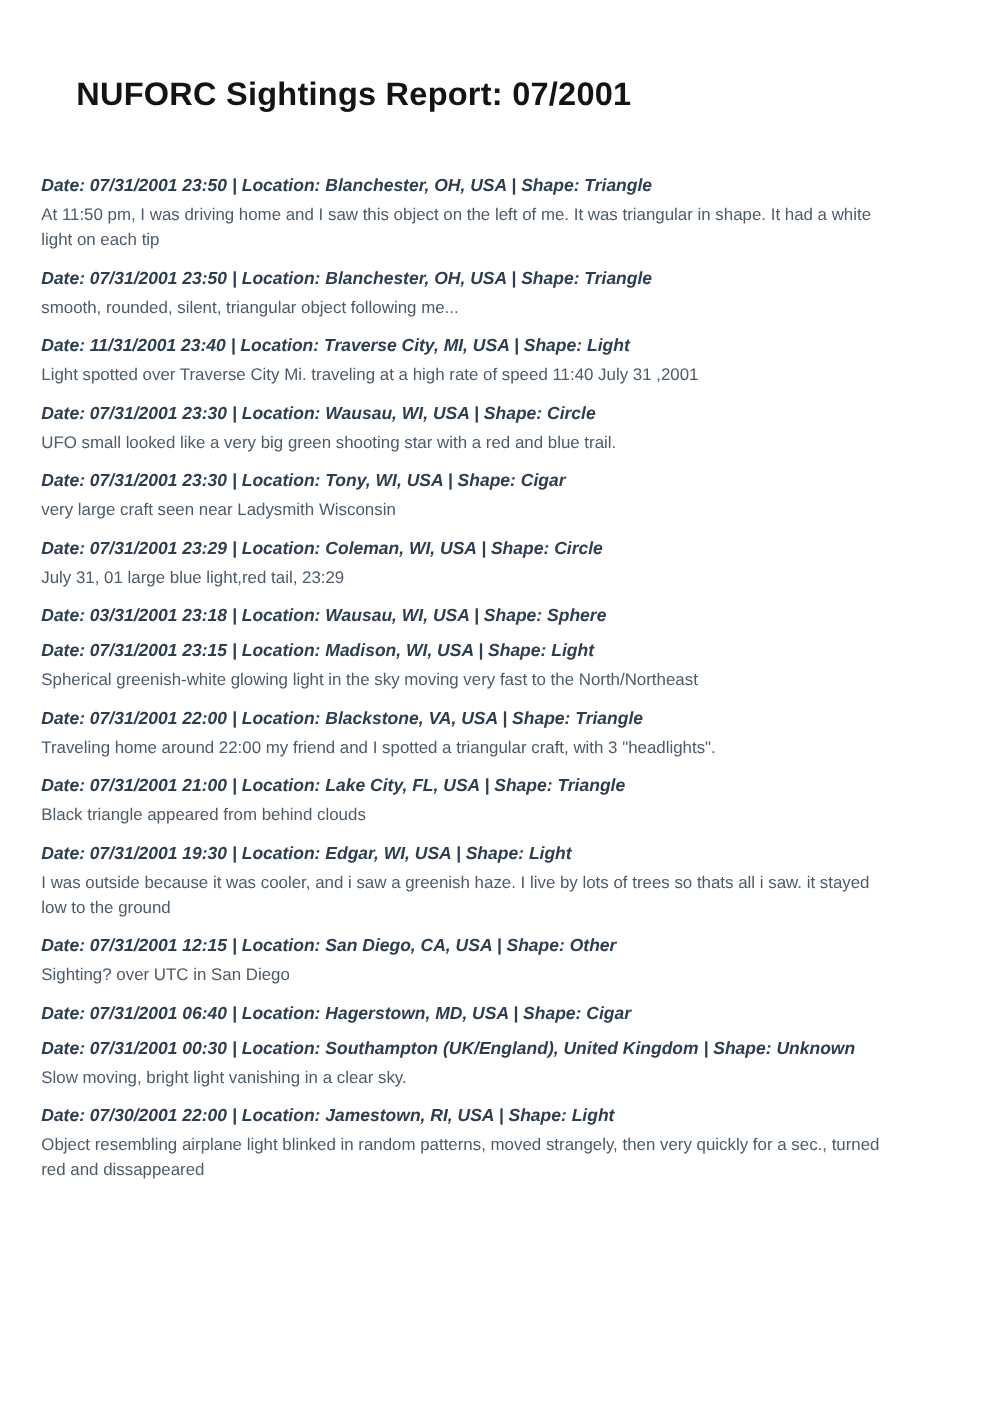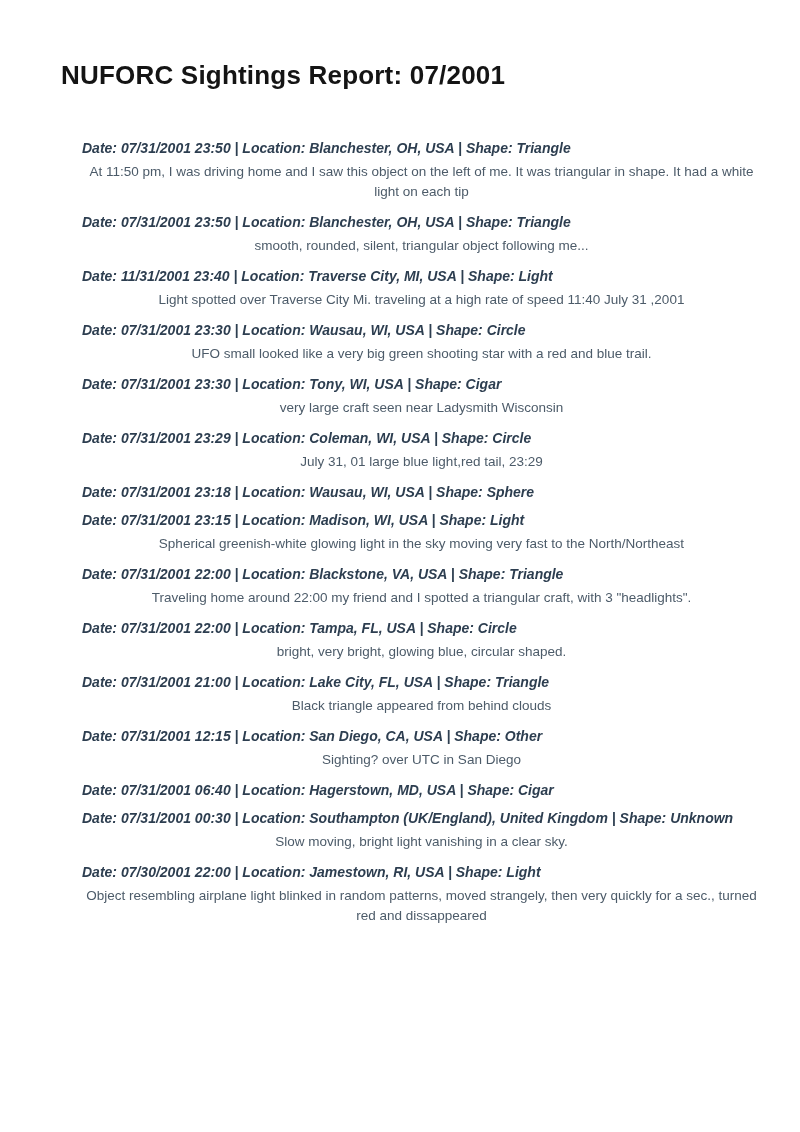--- a/index.html
+++ b/index.html
@@ -12,39 +12,38 @@
   }
   .page { position: relative; width: 800px; height: 1132px; background: #ffffff; }
   .title {
     margin: 60px 60px 0 61px;
     font-size: 26px;
     font-weight: bold;
     color: #141414;
     letter-spacing: 0.2px;
   }
   .entries {
-    margin: 50px 60px 0 82px;
+    margin: 50px 60px 0 33px;
     width: 679px;
     position: relative;
     z-index: 2;
   }
   .entry { margin-bottom: 13px; }
   .entry-header {
     font-size: 14px;
     line-height: 15px;
     font-weight: bold;
     font-style: italic;
     color: #2d3e50;
     margin-bottom: 6px;
   }
   .entry-desc {
     font-size: 13.5px;
     line-height: 20px;
     color: #4c5b69;
-    text-align: center;
   }
   .watermark {
     position: absolute;
     top: 547px;
     left: 50%;
     transform: translateX(-50%);
     margin-left: 10px;
     font-size: 38px;
     font-weight: bold;
     letter-spacing: 2px;
@@ -86,43 +85,43 @@
     <div class="entry-header">Date: 07/31/2001 23:30 | Location: Tony, WI, USA | Shape: Cigar</div>
     <div class="entry-desc">very large craft seen near Ladysmith Wisconsin</div>
   </div>
 
   <div class="entry">
     <div class="entry-header">Date: 07/31/2001 23:29 | Location: Coleman, WI, USA | Shape: Circle</div>
     <div class="entry-desc">July 31, 01 large blue light,red tail, 23:29</div>
   </div>
 
   <div class="entry">
-    <div class="entry-header">Date: 07/31/2001 23:18 | Location: Wausau, WI, USA | Shape: Sphere</div>
+    <div class="entry-header">Date: 03/31/2001 23:18 | Location: Wausau, WI, USA | Shape: Sphere</div>
   </div>
 
   <div class="entry">
     <div class="entry-header">Date: 07/31/2001 23:15 | Location: Madison, WI, USA | Shape: Light</div>
     <div class="entry-desc">Spherical greenish-white glowing light in the sky moving very fast to the North/Northeast</div>
   </div>
 
   <div class="entry">
     <div class="entry-header">Date: 07/31/2001 22:00 | Location: Blackstone, VA, USA | Shape: Triangle</div>
     <div class="entry-desc">Traveling home around 22:00 my friend and I spotted a triangular craft, with 3 "headlights".</div>
   </div>
 
-  <div class="entry">
-    <div class="entry-header">Date: 07/31/2001 22:00 | Location: Tampa, FL, USA | Shape: Circle</div>
-    <div class="entry-desc">bright, very bright, glowing blue, circular shaped.</div>
-  </div>
 
   <div class="entry">
     <div class="entry-header">Date: 07/31/2001 21:00 | Location: Lake City, FL, USA | Shape: Triangle</div>
     <div class="entry-desc">Black triangle appeared from behind clouds</div>
   </div>
 
+  <div class="entry">
+    <div class="entry-header">Date: 07/31/2001 19:30 | Location: Edgar, WI, USA | Shape: Light</div>
+    <div class="entry-desc">I was outside because it was cooler, and i saw a greenish haze. I live by lots of trees so thats all i saw. it stayed low to the ground</div>
+  </div>
 
   <div class="entry">
     <div class="entry-header">Date: 07/31/2001 12:15 | Location: San Diego, CA, USA | Shape: Other</div>
     <div class="entry-desc">Sighting? over UTC in San Diego</div>
   </div>
 
   <div class="entry">
     <div class="entry-header">Date: 07/31/2001 06:40 | Location: Hagerstown, MD, USA | Shape: Cigar</div>
   </div>
 

